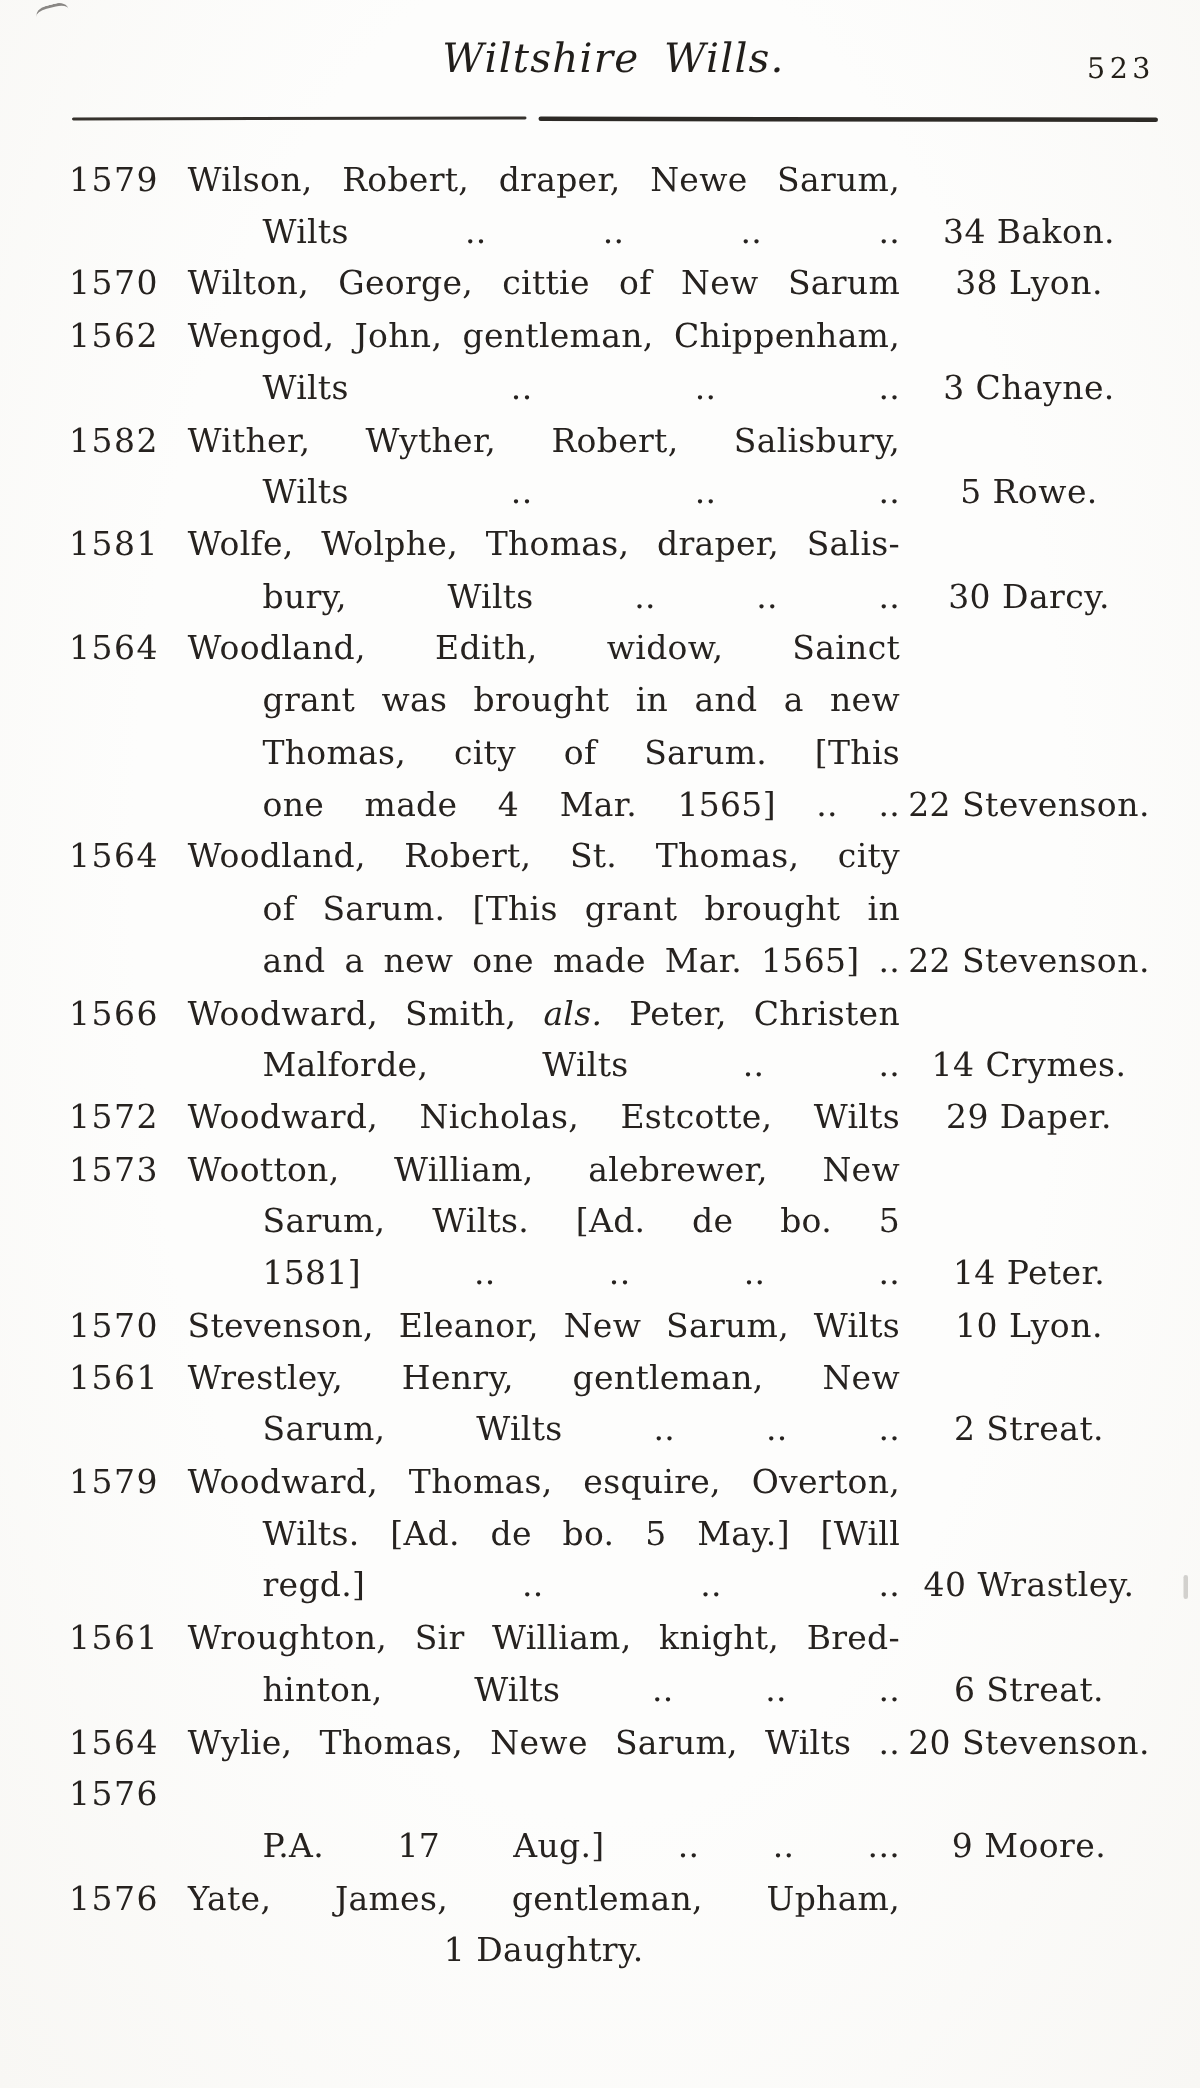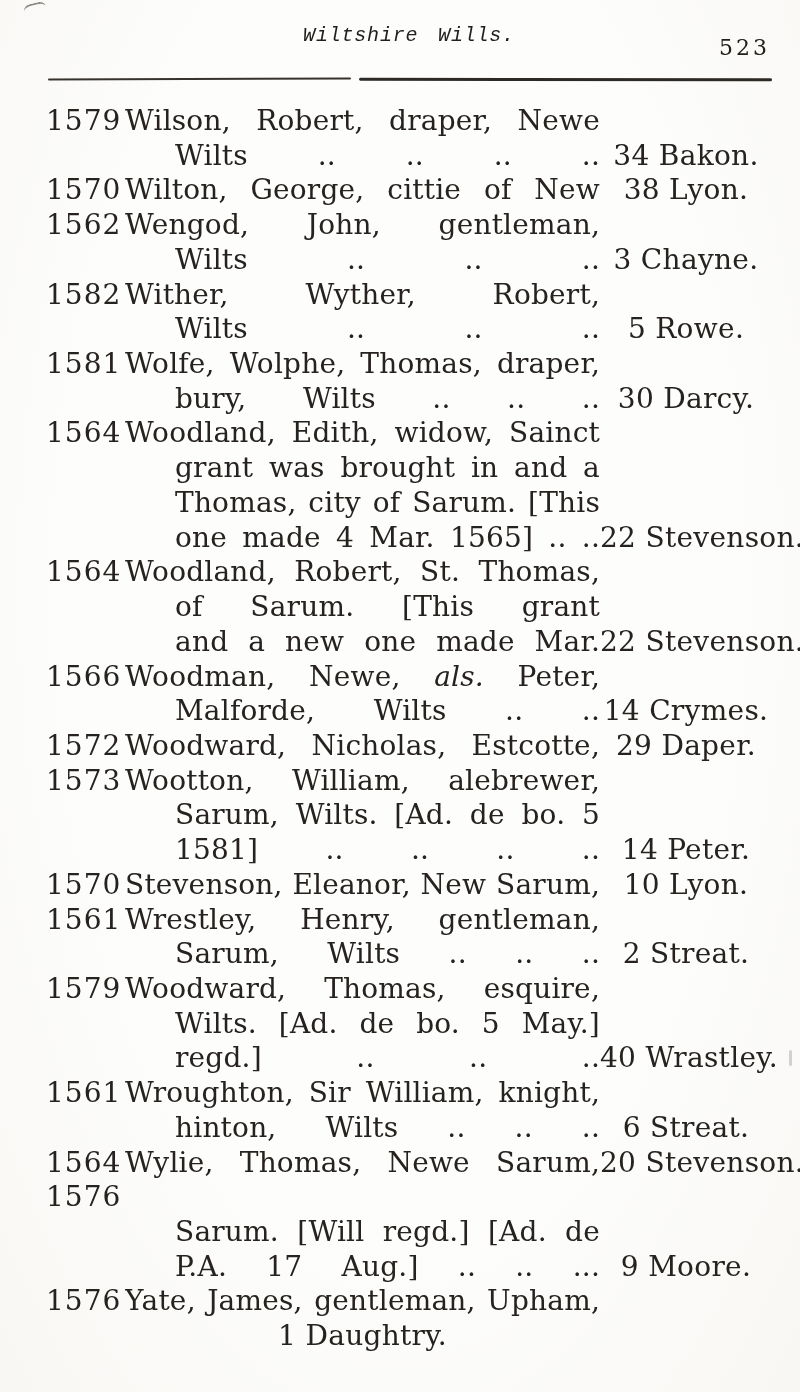--- a/index.html
+++ b/index.html
@@ -6,41 +6,40 @@
   body { width:800px; height:1392px; background:#f4f3f0; }
   .page {
     position:relative; width:800px; height:1392px; overflow:hidden;
     background:radial-gradient(ellipse at 50% 42%, #fdfdfc 55%, #f8f7f4 100%);
     color:#26221f;
     font-family:"DejaVu Serif", serif;
   }
   .header-row { position:absolute; left:46px; right:28px; top:24px; height:46px; }
   .running-title {
     position:absolute; left:0; right:0; top:0; text-align:center;
-    font-style:italic; font-size:20px; letter-spacing:0.8px; word-spacing:7px;
+    font-style:italic; font-size:27px; letter-spacing:0.8px; word-spacing:7px;
     color:#211e1b;
-    font-family:Liberation Mono, monospace;
   }
   .page-number {
-    position:absolute; right:2px; top:11px; font-size:22px; letter-spacing:3px;
+    position:absolute; right:2px; top:11px; font-size:19px; letter-spacing:3px;
     color:#242019;
   }
   .rule { position:absolute; left:48px; right:28px; top:77px; height:5px; }
   .rule-seg-left {
     position:absolute; left:0; top:1px; width:303px; height:2px;
     background:#36322d; border-radius:2px; transform:rotate(-0.15deg);
   }
   .rule-seg-right {
     position:absolute; left:311px; right:0; top:0.5px; height:2.6px;
     background:#2d2a26; border-radius:2px; transform:rotate(0.08deg);
   }
   .entries { position:absolute; left:46px; right:28px; top:104px; }
   .line {
     display:grid; grid-template-columns:79px 1fr 172px;
-    font-size:28px; line-height:34.72px; height:34.72px;
+    font-size:22px; line-height:34.72px; height:34.72px;
   }
   .year { letter-spacing:1px; font-feature-settings:"onum"; }
   .text {
     text-align:justify; text-align-last:justify;
     letter-spacing:0.2px; overflow:hidden;
   }
   .line.cont .text { padding-left:50px; }
   .ref {
     text-align:center; white-space:nowrap; letter-spacing:0.3px;
     font-feature-settings:"onum";
@@ -151,21 +150,21 @@
         <div class="text">of Sarum. [This grant brought in</div>
         <div class="ref"></div>
       </div>
     <div class="line cont">
         <div class="year"></div>
         <div class="text">and a new one made Mar. 1565] ..</div>
         <div class="ref">22 Stevenson.</div>
       </div>
     <div class="line">
         <div class="year">1566</div>
-        <div class="text"><span>Woodman, Newe, </span><span class="it">als.</span><span> Peter, Christen</span></div>
+        <div class="text"><span>Woodward, Smith, </span><span class="it">als.</span><span> Peter, Christen</span></div>
         <div class="ref"></div>
       </div>
     <div class="line cont">
         <div class="year"></div>
         <div class="text">Malforde, Wilts .. ..</div>
         <div class="ref">14 Crymes.</div>
       </div>
     <div class="line">
         <div class="year">1572</div>
         <div class="text">Woodward, Nicholas, Estcotte, Wilts</div>
@@ -230,25 +229,20 @@
         <div class="year">1564</div>
         <div class="text">Wylie, Thomas, Newe Sarum, Wilts ..</div>
         <div class="ref">20 Stevenson.</div>
       </div>
     <div class="line">
         <div class="year">1576</div>
         <div class="ref"></div>
       </div>
     <div class="line cont">
         <div class="year"></div>
-        <div class="text">Sarum. [Will regd.] [Ad. de bo.</div>
-        <div class="ref"></div>
-      </div>
-    <div class="line cont">
-        <div class="year"></div>
         <div class="text">P.A. 17 Aug.] .. .. ...</div>
         <div class="ref">9 Moore.</div>
       </div>
     <div class="line">
         <div class="year">1576</div>
         <div class="text">Yate, James, gentleman, Upham,</div>
         <div class="ref"></div>
       </div>
     <div class="line cont">
         <div class="year"></div>

